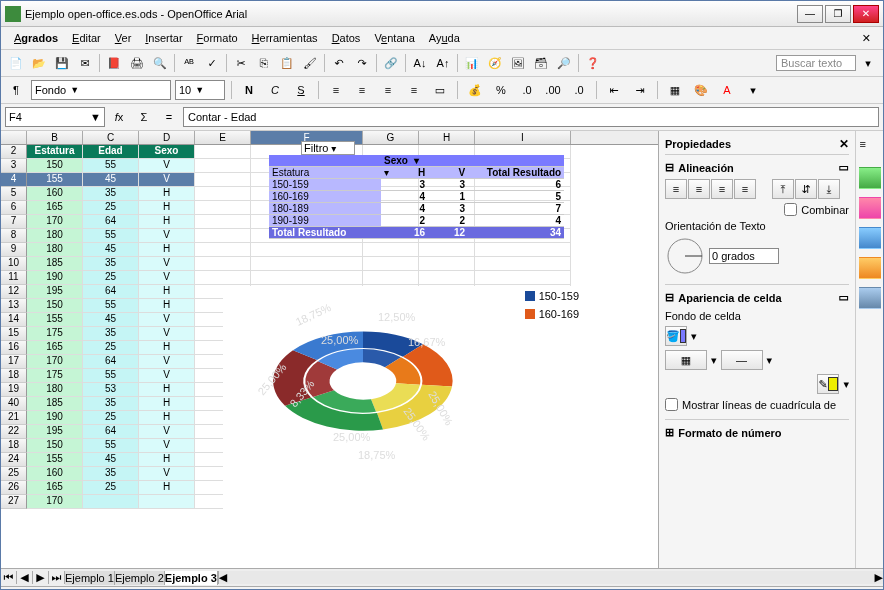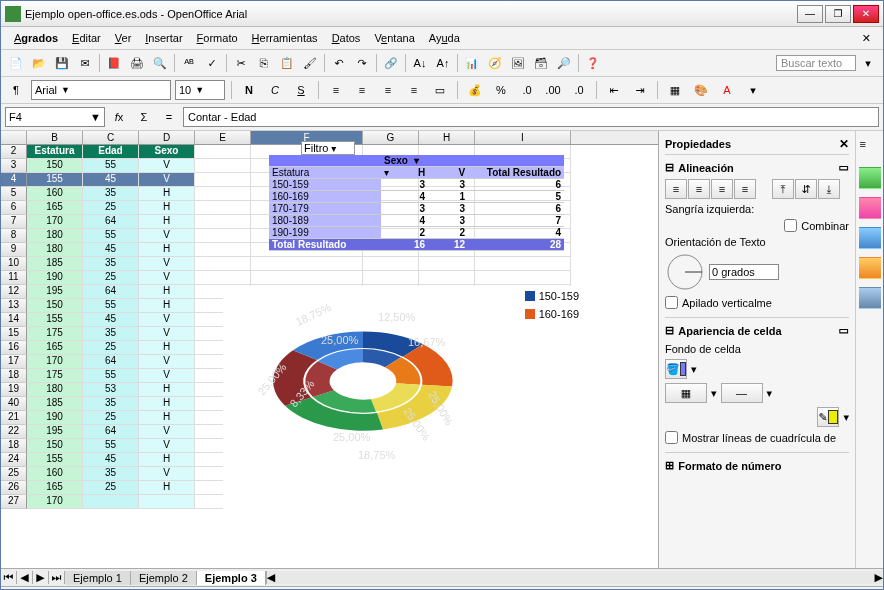--- a/index.html
+++ b/index.html
@@ -58,21 +58,21 @@
 .section{border-top:1px solid #ccc;padding:4px 0;}
 .sectitle{font-weight:bold;display:flex;align-items:center;gap:4px;padding:2px 0;}
 .alignbtns{display:flex;gap:1px;margin:3px 0;}
 .abtn{width:22px;height:20px;border:1px solid #aaa;background:linear-gradient(#fdfdfd,#e6e6e6);display:flex;align-items:center;justify-content:center;cursor:pointer;}
 .proprow{display:flex;align-items:center;gap:4px;margin:4px 0;font-size:11px;}
 .proprow label{flex-shrink:0;}
 .proprow input[type=text]{width:50px;border:1px solid #888;padding:1px 2px;}
 .colorswatch{width:40px;height:14px;border:1px solid #333;display:inline-block;}
 .tabsrow{display:flex;align-items:center;background:#eee;border-top:1px solid #aaa;height:18px;font-size:10px;}
 .tabbtn{width:16px;text-align:center;border-right:1px solid #aaa;cursor:pointer;}
-.tab{padding:1px 8px;border-right:1px solid #aaa;background:#ddd;cursor:pointer;}
+.tab{padding:1px 0;border-right:1px solid #aaa;background:#ddd;cursor:pointer;}
 .tab.active{background:#fff;font-weight:bold;}
 .statusbar{display:flex;align-items:center;background:#f3f3f3;border-top:1px solid #aaa;height:20px;font-size:11px;}
 .statusbar div{padding:0 10px;border-right:1px solid #ccc;}
 .donut{position:relative;width:230px;height:180px;margin-left:20px;}
 .legend{position:absolute;right:4px;top:4px;font-size:11px;}
 .legend div{display:flex;align-items:center;gap:4px;margin-bottom:6px;}
 .lsq{width:10px;height:10px;}
 .ch.sel{background:#5b7da8;color:#fff;}
 </style>
 </head>
@@ -134,21 +134,21 @@
   <div class="tbtn">🔎</div>
   <div class="sep"></div>
   <div class="tbtn">❓</div>
   <div class="tsearch">Buscar texto</div>
   <div class="tbtn">▾</div>
 </div>
 
 <div class="fontrow">
   <div class="tbtn">¶</div>
   <div class="combo" style="width:140px">
-      <span>Arial</span>
+      <span>Fondo</span>
       <span class="arrow">▼</span>
     </div>
   <div class="combo" style="width:50px">
       <span>10</span>
       <span class="arrow">▼</span>
     </div>
   <div class="sep"></div>
   <div class="tbtn">
       <b>N</b>
     </div>
@@ -528,48 +528,41 @@
               <td class="rs">6</td>
             </tr>
             <tr>
               <td class="pvh2">160-169</td>
               <td></td>
               <td class="rs">4</td>
               <td class="rs">1</td>
               <td class="rs">5</td>
             </tr>
             <tr>
-              <td class="pvh2">170-179</td>
-              <td></td>
-              <td class="rs">3</td>
-              <td class="rs">3</td>
-              <td class="rs">6</td>
-            </tr>
-            <tr>
               <td class="pvh2">180-189</td>
               <td></td>
               <td class="rs">4</td>
               <td class="rs">3</td>
               <td class="rs">7</td>
             </tr>
             <tr>
               <td class="pvh2">190-199</td>
               <td></td>
               <td class="rs">2</td>
               <td class="rs">2</td>
               <td class="rs">4</td>
             </tr>
           </tbody>
         <tbody>
             <tr>
               <td class="pvtot">Total Resultado</td>
               <td class="pvtot"></td>
               <td class="pvtot rs">16</td>
               <td class="pvtot rs">12</td>
-              <td class="pvtot rs">28</td>
+              <td class="pvtot rs">34</td>
             </tr>
       </tbody>
         </table>
     </div>
 
     <div class="chartbox">
       <div class="legend">
         <div>
             <span class="lsq" style="background:#1a4a9a"></span>
             <span>150-159</span>
@@ -630,41 +623,34 @@
         <div class="alignbtns">
           <div class="abtn">≡</div>
           <div class="abtn">≡</div>
           <div class="abtn">≡</div>
           <div class="abtn">≡</div>
           <div style="width:14px"></div>
           <div class="abtn">⤒</div>
           <div class="abtn">⇵</div>
           <div class="abtn">⤓</div>
         </div>
-        <div class="proprow">
-            <label>Sangría izquierda:</label>
-          </div>
         <div class="proprow" style="justify-content:flex-end">
             <input type="checkbox" style="">
             <label>Combinar</label>
           </div>
         <div class="proprow">
             <label>Orientación de Texto</label>
           </div>
         <div class="proprow">
           <svg width="40" height="40">
               <circle cx="20" cy="20" r="17" fill="none" stroke="#888"></circle>
               <line x1="20" y1="20" x2="37" y2="20" stroke="#333"></line>
             </svg>
           <input type="text" style="width: 70px;" value="0 grados">
         </div>
-        <div class="proprow">
-            <input type="checkbox" style="">
-            <label>Apilado verticalme</label>
-          </div>
       </div>
       <div class="section">
         <div class="sectitle">
             <span>⊟</span>
             <span>Apariencia de celda</span>
             <span style="margin-left:auto">▭</span>
           </div>
         <div class="proprow">
             <label>Fondo de celda</label>
           </div>

